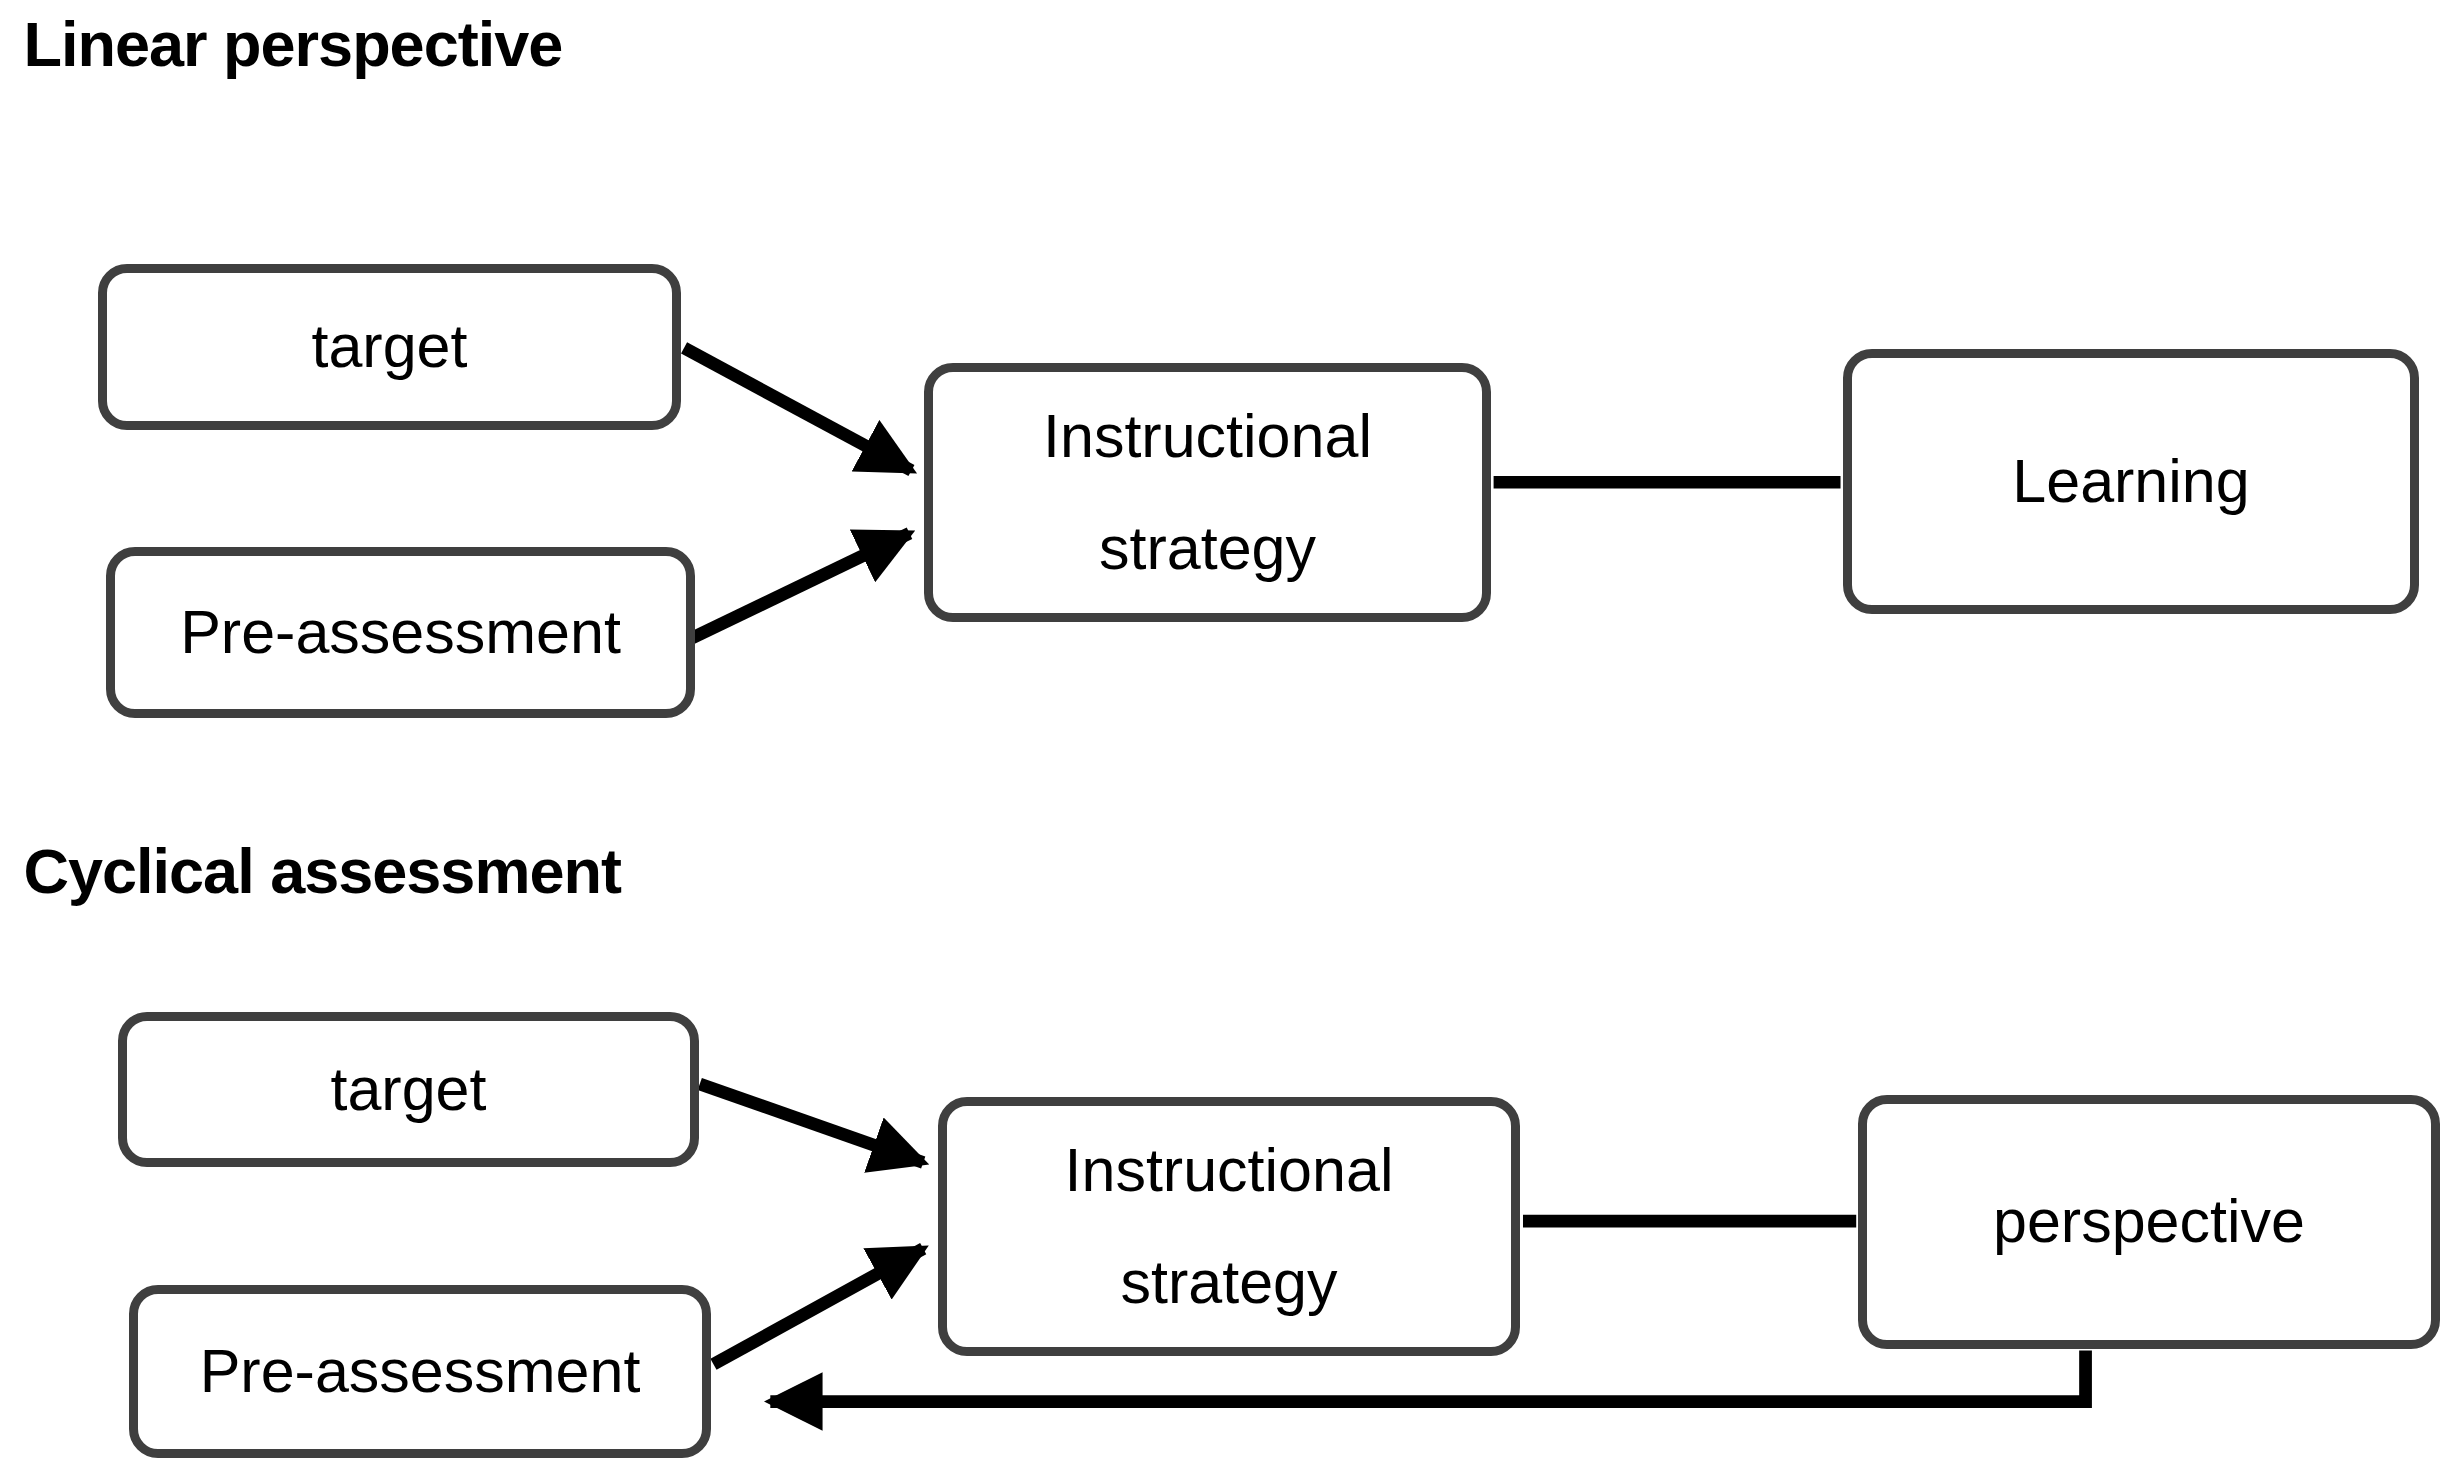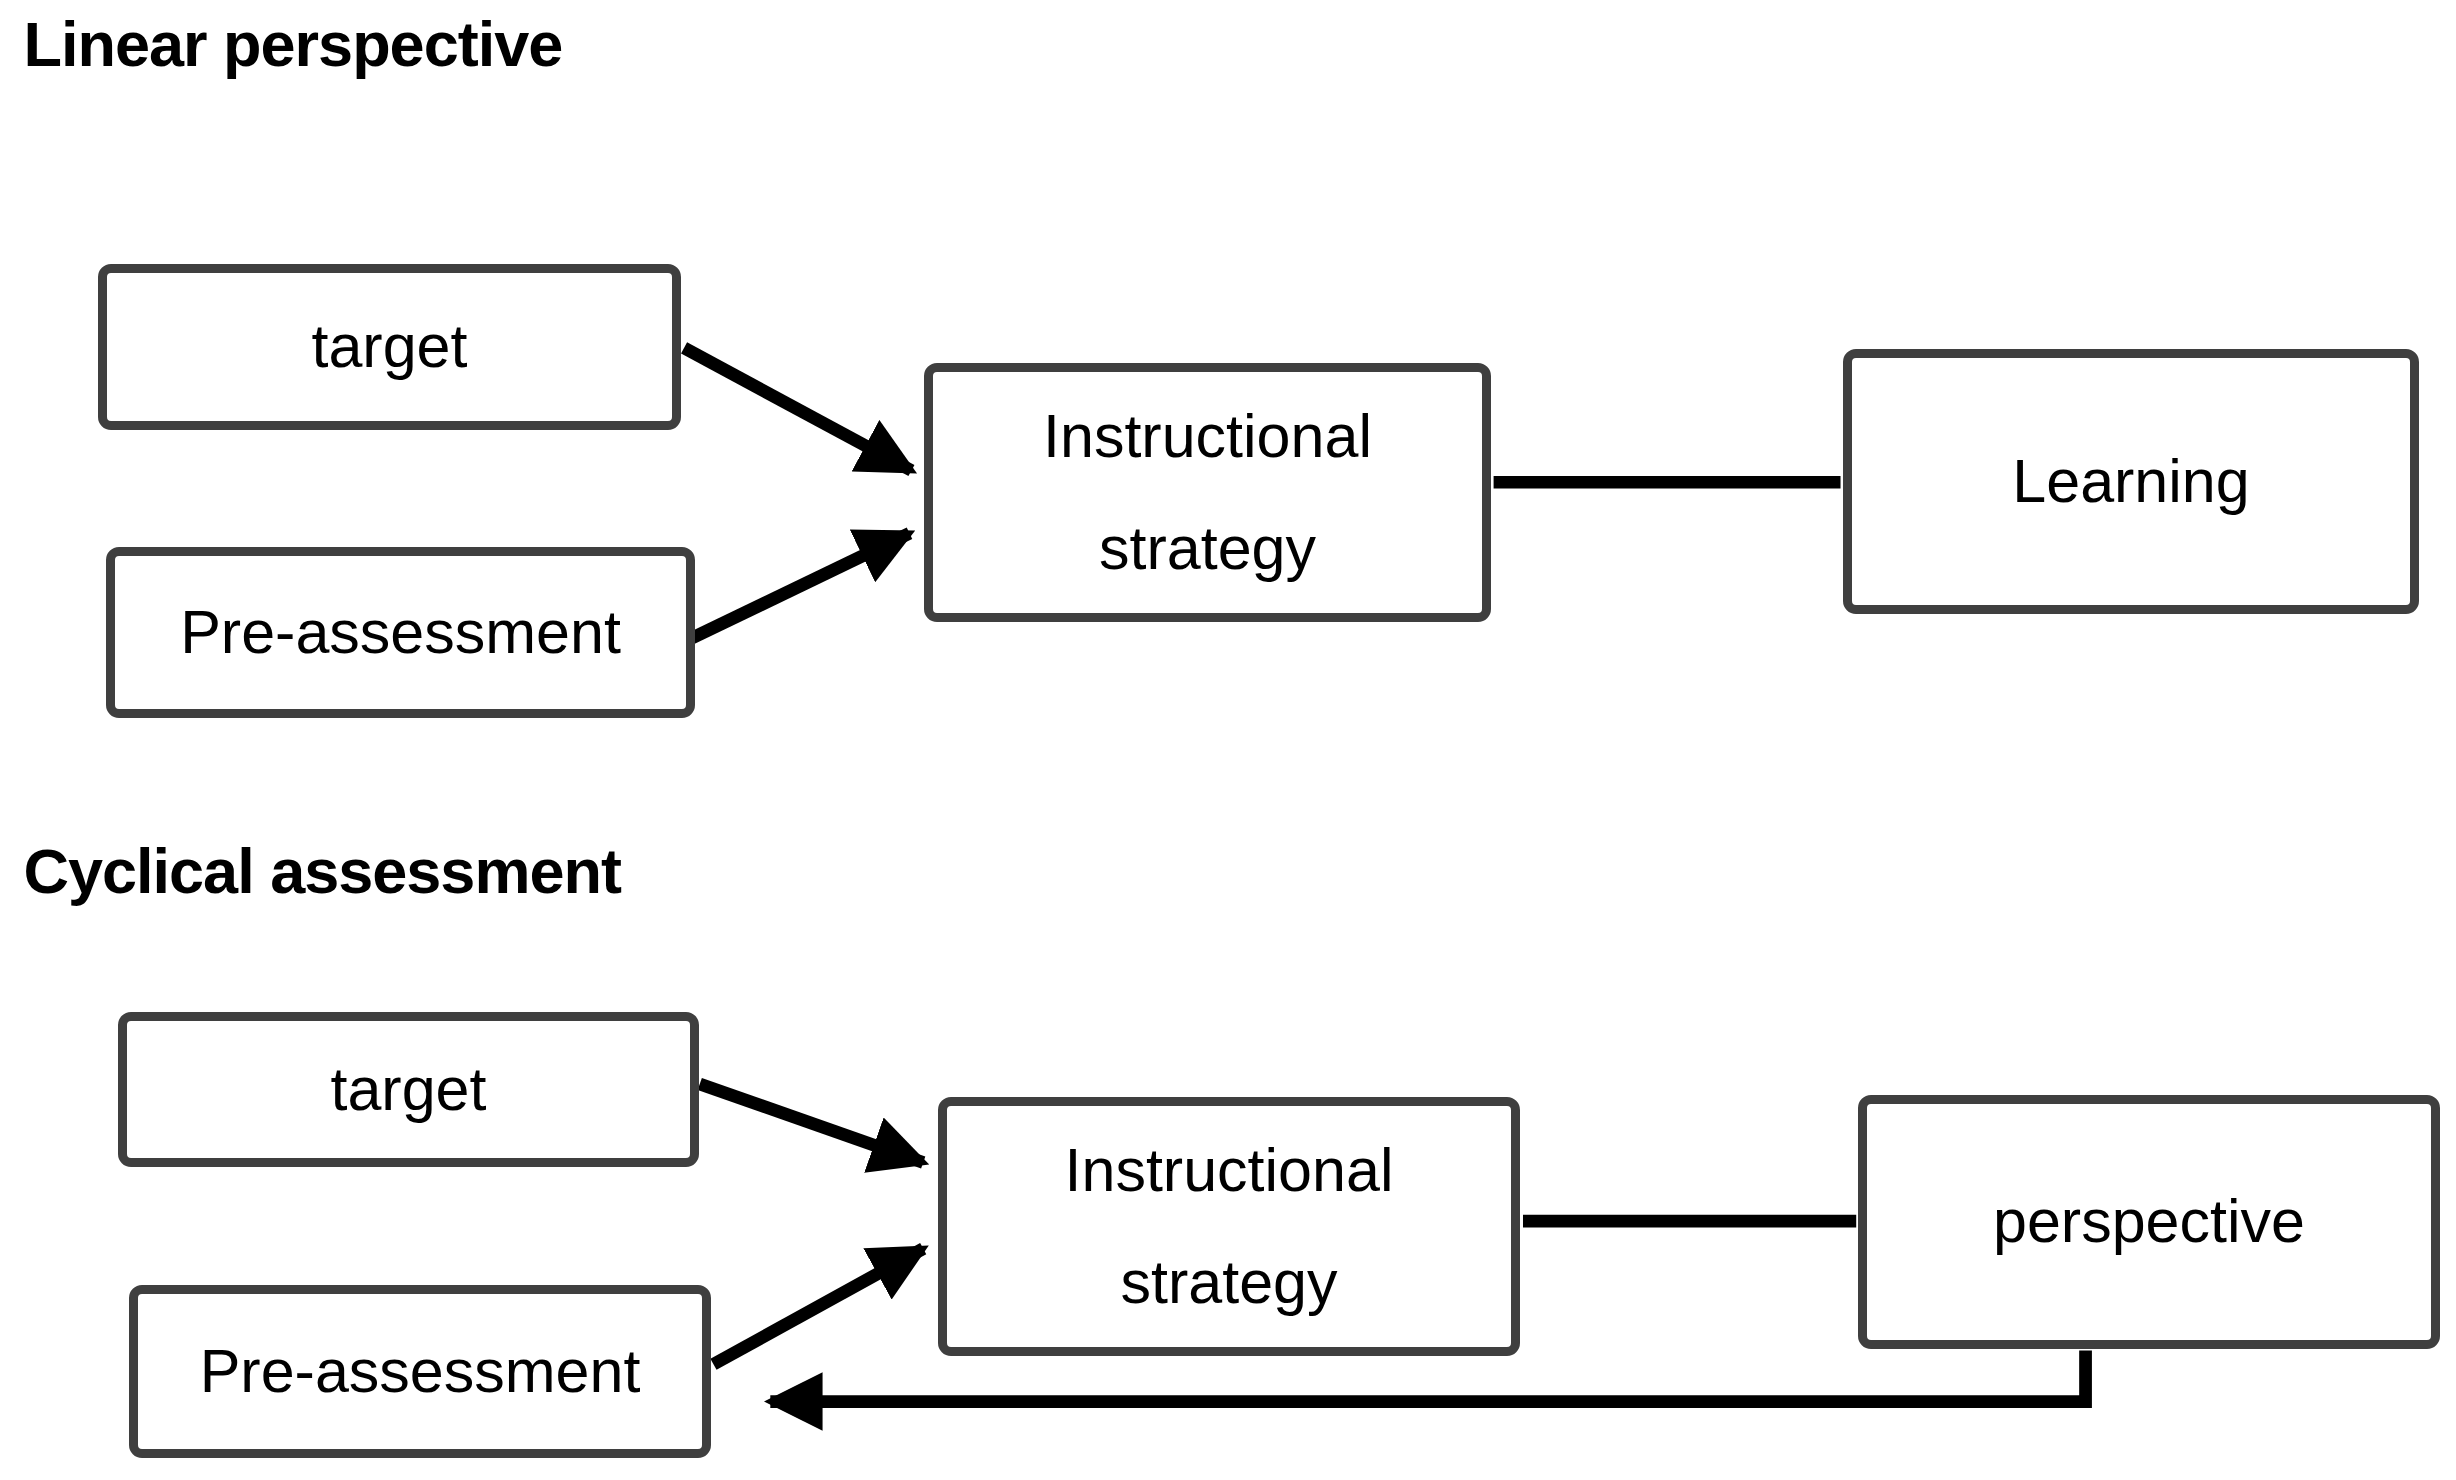--- a/index.html
+++ b/index.html
@@ -16,21 +16,21 @@
     font-weight:bold;
     color:var(--text,#000000);
     letter-spacing:-1px;
     white-space:nowrap;
   }
   .box{
     position:absolute;
     box-sizing:border-box;
     background:var(--box-fill,#ffffff);
     border:9.8px solid var(--box-border,#3f3f3f);
-    border-radius:13px;
+    border-radius:29px;
     display:flex;
     flex-direction:column;
     align-items:center;
     justify-content:center;
     text-align:center;
     font-size:61px;
     line-height:1.82;
     color:var(--text,#000000);
   }
   .box span{display:block;white-space:nowrap;}

